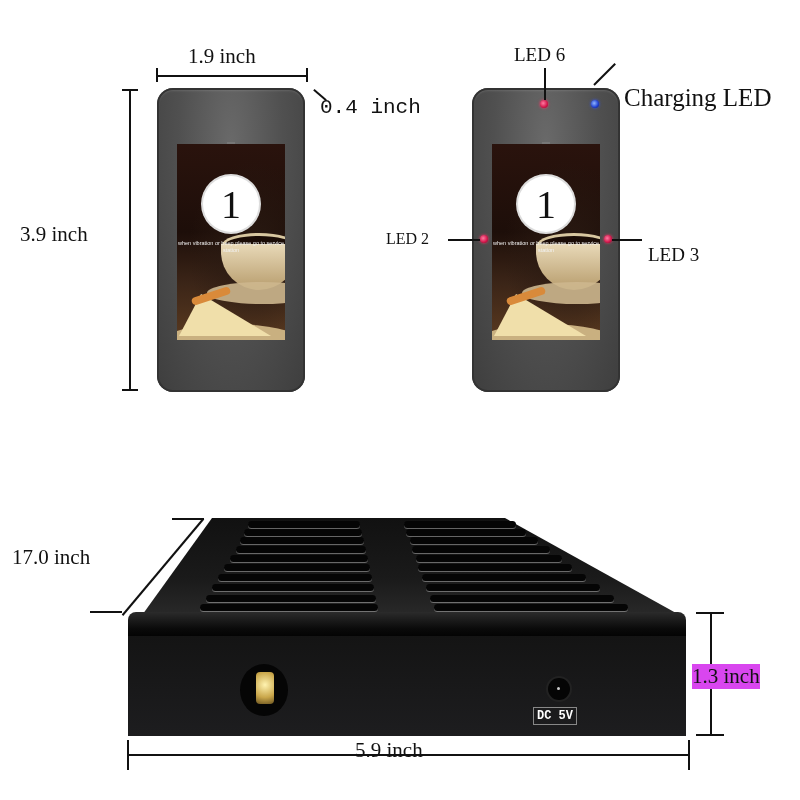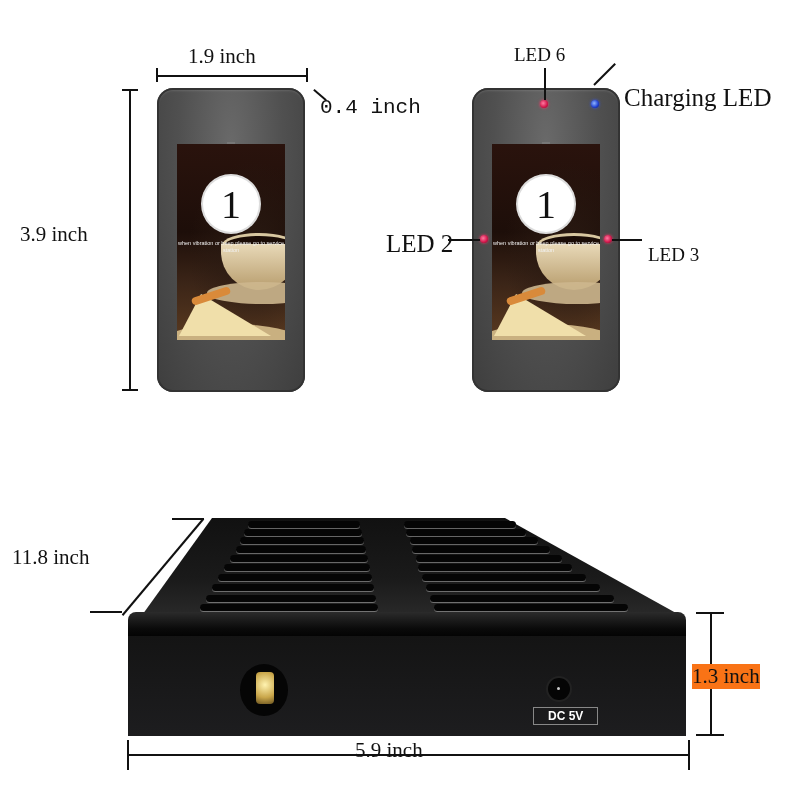--- a/index.html
+++ b/index.html
@@ -94,23 +94,23 @@
       background: radial-gradient(circle at 50% 40%, #fff3b0, #c9a64a 60%, #6b5420);
     }
     .dc-jack {
       position: absolute; left: 548px; top: 678px; width: 22px; height: 22px; border-radius: 50%;
       background: #050505; box-shadow: 0 0 0 2px #222;
     }
     .dc-jack::after {
       content: ""; position: absolute; left: 9px; top: 9px; width: 3px; height: 3px; border-radius: 50%; background: #ccc;
     }
     .dc-label {
-      position: absolute; left: 533px; top: 707px; padding: 1px 14px;
+      position: absolute; left: 533px; top: 707px; padding: 1px 3px;
       border: 1px solid #888; color: #fff;
-      font-family: Liberation Sans, sans-serif; font-size: 12px; font-weight: bold; line-height: 14px;
+      font-family: Liberation Mono, monospace; font-size: 12px; font-weight: bold; line-height: 14px;
     }
   </style>
 </head>
 <body>
 
 <div>
 
   <span class="label" style="left:188px; top:46px;">1.9 inch</span>
   <div class="hline" style="left:156px; top:75px; width:152px;"></div>
   <div class="vline" style="left:156px; top:68px; height:14px;"></div>
@@ -159,27 +159,27 @@
   <div class="led red" style="left:480px; top:235px;"></div>
   <div class="led red" style="left:604px; top:235px;"></div>
 
   <div class="vline" style="left:544px; top:68px; height:32px;"></div>
   <div class="abs" style="left:594px; top:84px; width:30px; height:2px; background:#111; transform:rotate(-45deg); transform-origin:left center;"></div>
   <div class="hline" style="left:448px; top:239px; width:32px;"></div>
   <div class="hline" style="left:612px; top:239px; width:30px;"></div>
 
   <span class="label" style="left:514px; top:45px; font-size:19px;">LED 6</span>
   <span class="label" style="left:624px; top:45px; font-size:25px;margin-top:40px;">Charging LED</span>
-  <span class="label" style="left:386px; top:231px; font-size:25px;">LED 2</span>
+  <span class="label" style="left:386px; top:231px; font-size:16px;">LED 2</span>
   <span class="label" style="left:648px; top:245px; font-size:19px;">LED 3</span>
 </div>
 
 <div>
 
-  <span class="label" style="left:12px; top:547px;">11.8 inch</span>
+  <span class="label" style="left:12px; top:547px;">17.0 inch</span>
   <div class="abs" style="left:100px; top:566px; width:126px; height:2px; background:#111; transform:rotate(-50deg); transform-origin:center;"></div>
   <div class="hline" style="left:172px; top:518px; width:32px;"></div>
   <div class="hline" style="left:90px; top:611px; width:32px;"></div>
 
   <div class="base-top"></div>
 
   <div class="slot" style="left:248px; top:521px; width:112px;"></div>
   <div class="slot" style="left:244px; top:529px; width:118px;"></div>
   <div class="slot" style="left:240px; top:537px; width:124px;"></div>
   <div class="slot" style="left:236px; top:546px; width:130px;"></div>
@@ -205,19 +205,19 @@
   <div class="base-front"></div>
 
   <div class="antenna-hole"></div>
   <div class="antenna-conn"></div>
   <div class="dc-jack"></div>
   <span class="dc-label">DC 5V</span>
 
   <div class="vline" style="left:710px; top:612px; height:124px;"></div>
   <div class="hline" style="left:696px; top:612px; width:28px;"></div>
   <div class="hline" style="left:696px; top:734px; width:28px;"></div>
-  <span class="label" style="left:692px; top:664px; background:#f97316; padding:2px 0;">1.3 inch</span>
+  <span class="label" style="left:692px; top:664px; background:#d946ef; padding:2px 0;">1.3 inch</span>
 
   <div class="hline" style="left:128px; top:754px; width:562px;"></div>
   <div class="vline" style="left:127px; top:740px; height:30px;"></div>
   <div class="vline" style="left:688px; top:740px; height:30px;"></div>
   <span class="label" style="left:355px; top:740px;">5.9 inch</span>
 </div>
 
 </body></html>

